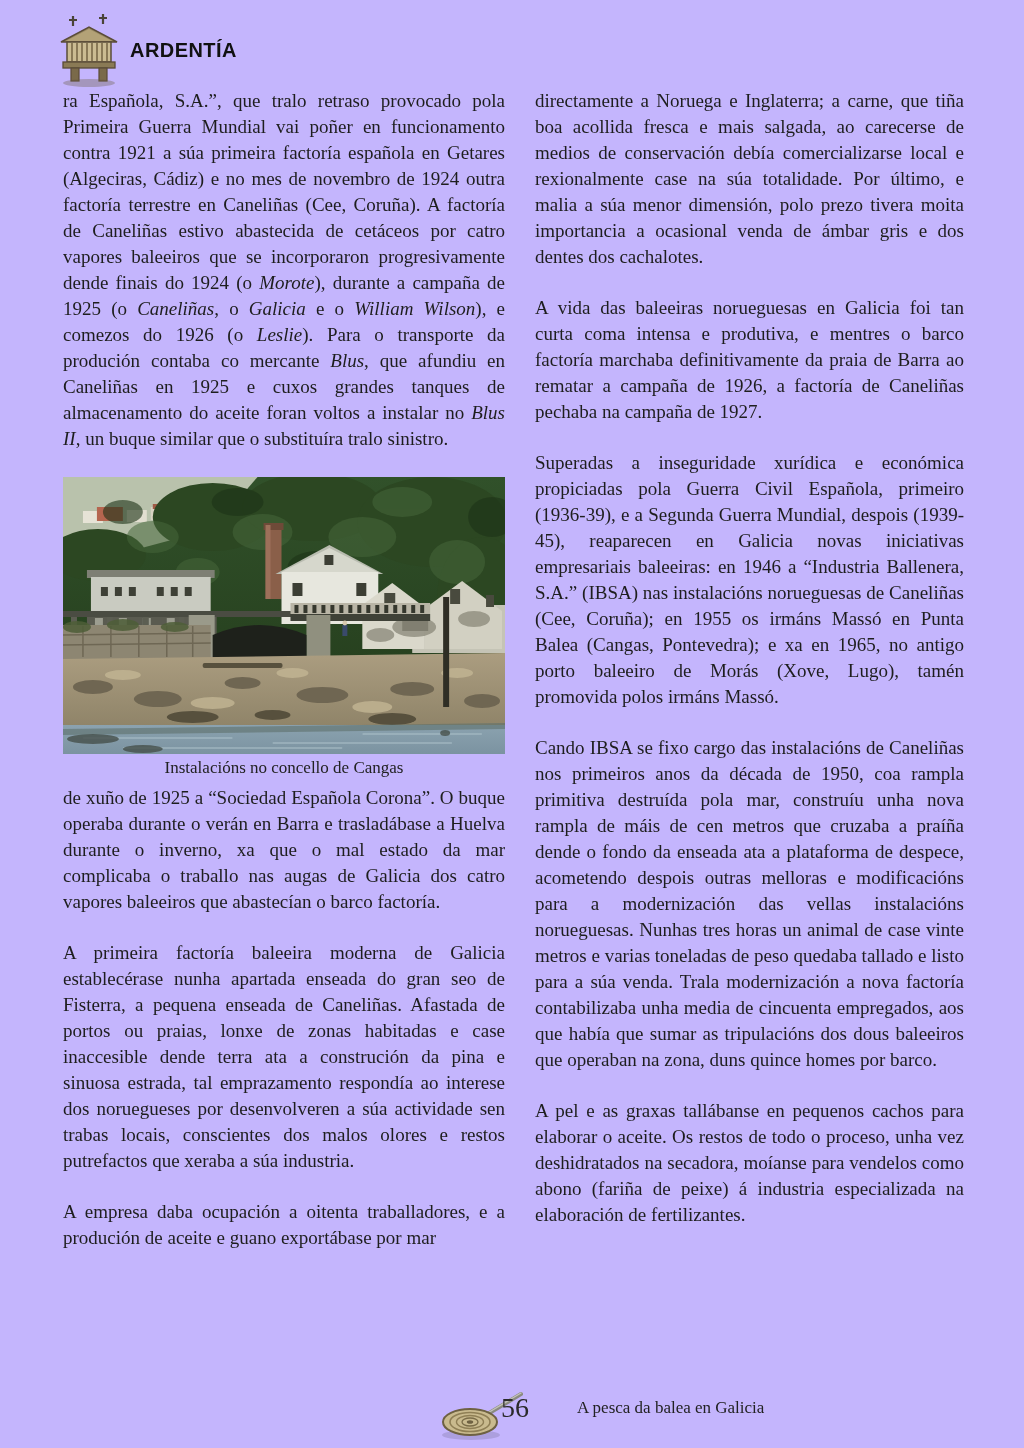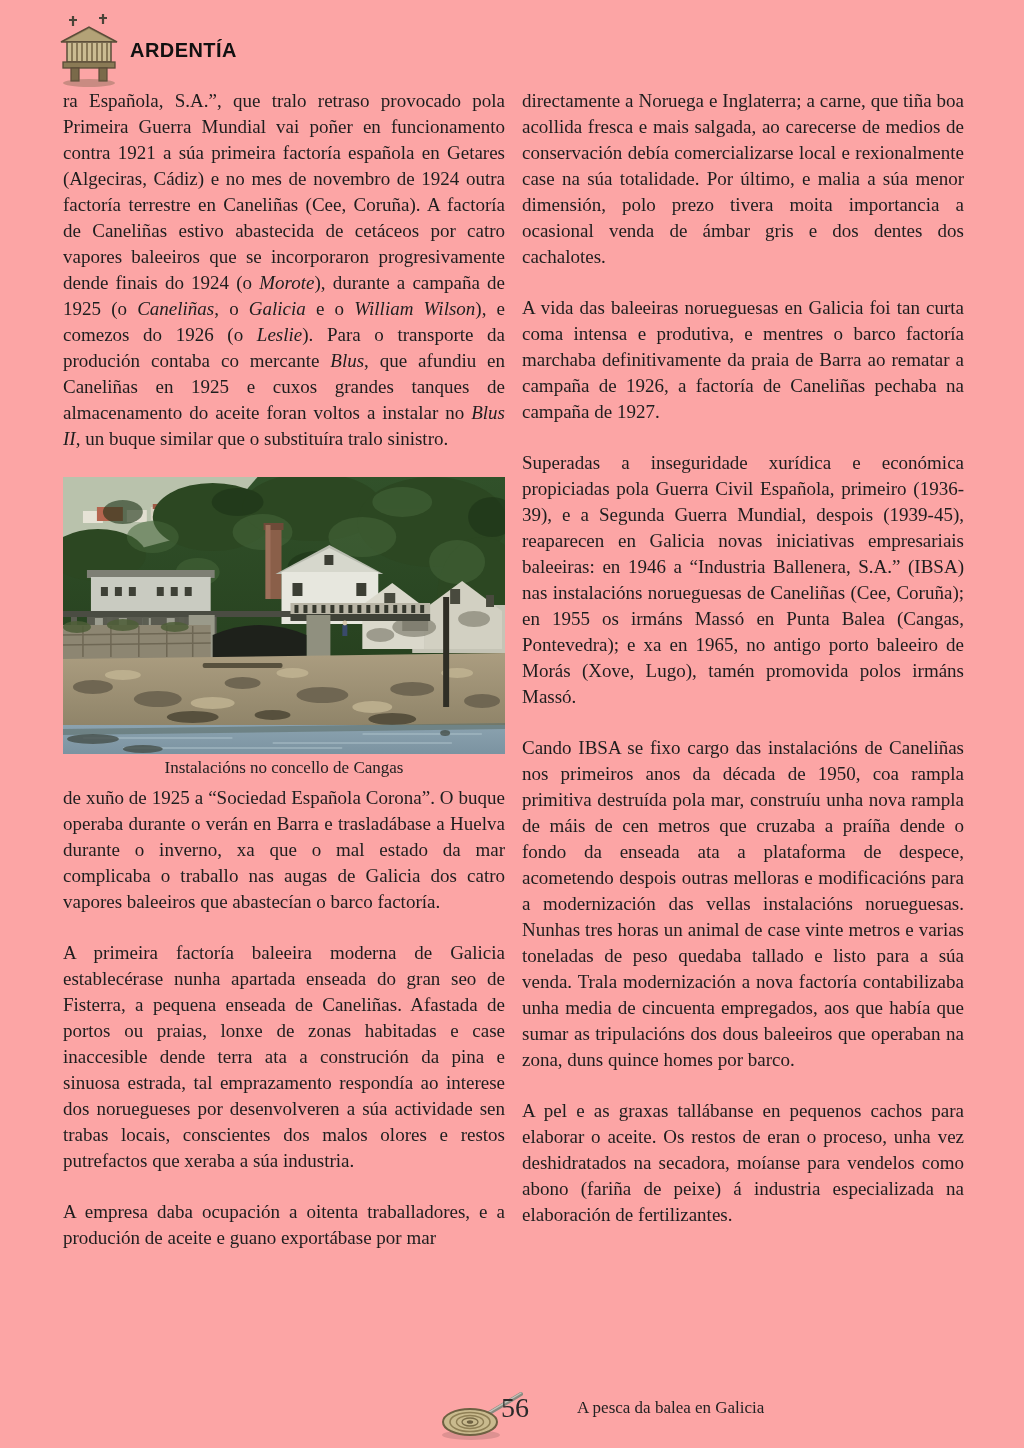--- a/index.html
+++ b/index.html
@@ -1,35 +1,35 @@
 <!DOCTYPE html>
 <html><head>
 <meta charset="utf-8">
 <style>
   html,body{margin:0;padding:0;background:#e8e8e8;}
   .page{
     position:relative;
     width:1024px;height:1448px;
     margin:0 auto;
-    background:#fca5a5;
+    background:#c4b5fd;
     overflow:hidden;
     font-family:"Liberation Serif","DejaVu Serif",serif;
     color:#1e1e1e;
   }
   
   .hdr{position:absolute;top:14px;left:56px;display:flex;align-items:flex-start;}
   .hdr .logo-art{width:66px;height:74px;}
   .hdr .logo-word{
     margin-left:8px;margin-top:24px;
     font-family:"Liberation Sans","DejaVu Sans",sans-serif;
     font-weight:700;font-size:21px;letter-spacing:.5px;color:#111;
     transform:scaleX(.95);transform-origin:left center;
   }
   
-  .cols{position:absolute;top:88px;left:63px;width:901px;display:flex;gap:17px;}
+  .cols{position:absolute;top:88px;left:63px;width:901px;display:flex;gap:30px;}
   .col{width:442px;}
   .para{
     margin:0 0 25px 0;
     font-size:19px;line-height:26px;
     text-align:justify;
   }
   .para:last-child{margin-bottom:0;}
   .it{font-style:italic;}
   
   .fig{margin:2px 0 6px 0;}
@@ -273,21 +273,21 @@
       <p class="para"><span>de xuño de 1925 a “Sociedad Española Corona”. O buque operaba durante o verán en Barra e trasladábase a Huelva durante o inverno, xa que o mal estado da mar complicaba o traballo nas augas de Galicia dos catro vapores baleeiros que abastecían o barco factoría.</span></p>
       <p class="para"><span>A primeira factoría baleeira moderna de Galicia establecérase nunha apartada enseada do gran seo de Fisterra, a pequena enseada de Caneliñas. Afastada de portos ou praias, lonxe de zonas habitadas e case inaccesible dende terra ata a construción da pina e sinuosa estrada, tal emprazamento respondía ao interese dos noruegueses por desenvolveren a súa actividade sen trabas locais, conscientes dos malos olores e restos putrefactos que xeraba a súa industria.</span></p>
       <p class="para"><span>A empresa daba ocupación a oitenta traballadores, e a produción de aceite e guano exportábase por mar</span></p>
     </section>
 
     <section class="col">
       <p class="para"><span>directamente a Noruega e Inglaterra; a carne, que tiña boa acollida fresca e mais salgada, ao carecerse de medios de conservación debía comercializarse local e rexionalmente case na súa totalidade. Por último, e malia a súa menor dimensión, polo prezo tivera moita importancia a ocasional venda de ámbar gris e dos dentes dos cachalotes.</span></p>
       <p class="para"><span>A vida das baleeiras norueguesas en Galicia foi tan curta coma intensa e produtiva, e mentres o barco factoría marchaba definitivamente da praia de Barra ao rematar a campaña de 1926, a factoría de Caneliñas pechaba na campaña de 1927.</span></p>
       <p class="para"><span>Superadas a inseguridade xurídica e económica propiciadas pola Guerra Civil Española, primeiro (1936-39), e a Segunda Guerra Mundial, despois (1939-45), reaparecen en Galicia novas iniciativas empresariais baleeiras: en 1946 a “Industria Ballenera, S.A.” (IBSA) nas instalacións norueguesas de Caneliñas (Cee, Coruña); en 1955 os irmáns Massó en Punta Balea (Cangas, Pontevedra); e xa en 1965, no antigo porto baleeiro de Morás (Xove, Lugo), tamén promovida polos irmáns Massó.</span></p>
       <p class="para"><span>Cando IBSA se fixo cargo das instalacións de Caneliñas nos primeiros anos da década de 1950, coa rampla primitiva destruída pola mar, construíu unha nova rampla de máis de cen metros que cruzaba a praíña dende o fondo da enseada ata a plataforma de despece, acometendo despois outras melloras e modificacións para a modernización das vellas instalacións norueguesas. Nunhas tres horas un animal de case vinte metros e varias toneladas de peso quedaba tallado e listo para a súa venda. Trala modernización a nova factoría contabilizaba unha media de cincuenta empregados, aos que había que sumar as tripulacións dos dous baleeiros que operaban na zona, duns quince homes por barco.</span></p>
-      <p class="para"><span>A pel e as graxas tallábanse en pequenos cachos para elaborar o aceite. Os restos de eran o proceso, unha vez deshidratados na secadora, moíanse para vendelos como abono (fariña de peixe) á industria especializada na elaboración de fertilizantes.</span></p>
+      <p class="para"><span>A pel e as graxas tallábanse en pequenos cachos para elaborar o aceite. Os restos de todo o proceso, unha vez deshidratados na secadora, moíanse para vendelos como abono (fariña de peixe) á industria especializada na elaboración de fertilizantes.</span></p>
     </section>
 
   </div>
 
   <div class="ftr">
     <svg class="coil" viewBox="0 0 82 54" aria-hidden="true">
       <ellipse cx="30" cy="47" rx="29" ry="5" fill="#000" opacity=".12"></ellipse>
       <line x1="40" y1="30" x2="80" y2="6" stroke="#8a8a80" stroke-width="4" stroke-linecap="round"></line>
       <line x1="40" y1="29" x2="80" y2="5" stroke="#c2c2b8" stroke-width="1.4" stroke-linecap="round"></line>
       <ellipse cx="29" cy="34" rx="27" ry="13" fill="#c9ba8e" stroke="#6e6142" stroke-width="2"></ellipse>

